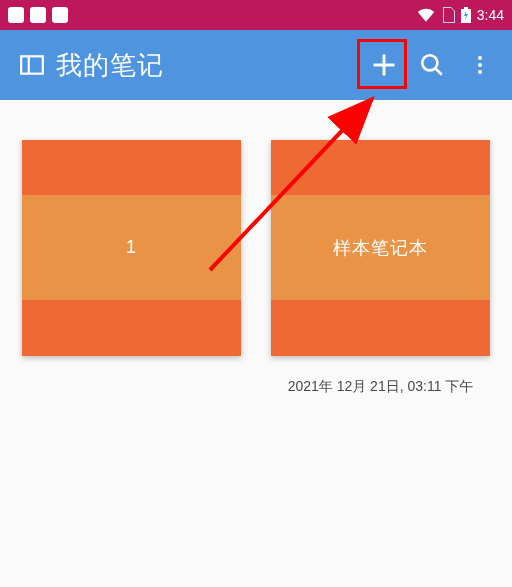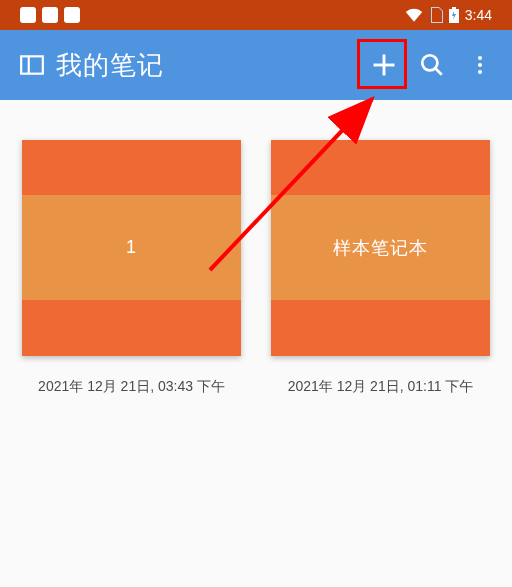--- a/index.html
+++ b/index.html
@@ -1,25 +1,25 @@
 <!DOCTYPE html>
 <html><head>
 <meta charset="utf-8">
 <style>
   * { box-sizing: border-box; margin: 0; padding: 0; }
   html, body { width: 512px; height: 587px; font-family: Arial, "Microsoft YaHei", sans-serif; background: #fafafa; overflow: hidden; }
 
   
   .status-bar {
     height: 30px;
-    background: #c2410c;
+    background: #be185d;
     display: flex;
     align-items: center;
     justify-content: space-between;
-    padding: 0 20px;
+    padding: 0 8px;
     color: #fff;
     font-size: 14px;
   }
   .status-left { display: flex; gap: 6px; }
   .status-dot {
     width: 16px; height: 16px; background: #fff; border-radius: 3px;
   }
   .status-right { display: flex; align-items: center; gap: 6px; }
   .status-right svg { display: block; }
 
@@ -161,27 +161,26 @@
       <circle cx="12" cy="19" r="2" fill="#fff"></circle>
     </svg>
   </div>
 </div>
 
 <div class="content">
   <div class="notebook-card">
     <div class="notebook-cover">
       <div class="notebook-band">1</div>
     </div>
-    <div class="notebook-date">2021年 12月 21日, 03:43 下午</div>
   </div>
   <div class="notebook-card">
     <div class="notebook-cover">
       <div class="notebook-band">样本笔记本</div>
     </div>
-    <div class="notebook-date">2021年 12月 21日, 01:11 下午</div>
+    <div class="notebook-date">2021年 12月 21日, 03:11 下午</div>
   </div>
 </div>
 
 <div class="highlight-box" style="left:357px; top:39px; width:50px; height:50px;"></div>
 
 <svg class="annotation-svg" width="512" height="587">
   <defs>
     <marker id="arrowhead" markerWidth="12" markerHeight="10" refX="11" refY="5" orient="auto">
       <polygon points="0 0, 12 5, 0 10" fill="#ff0000"></polygon>
     </marker>

